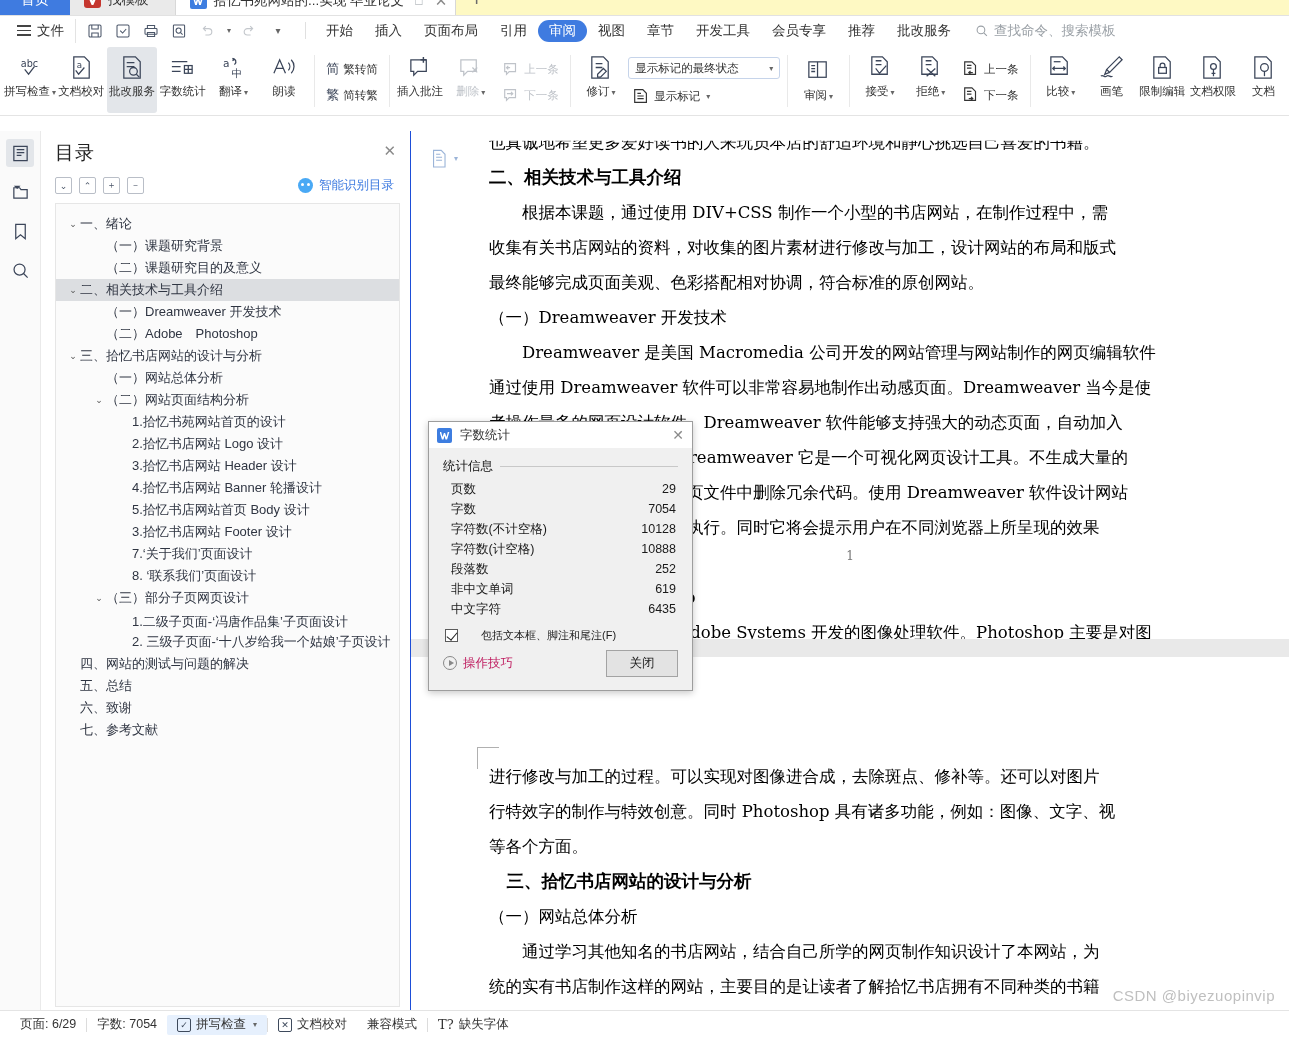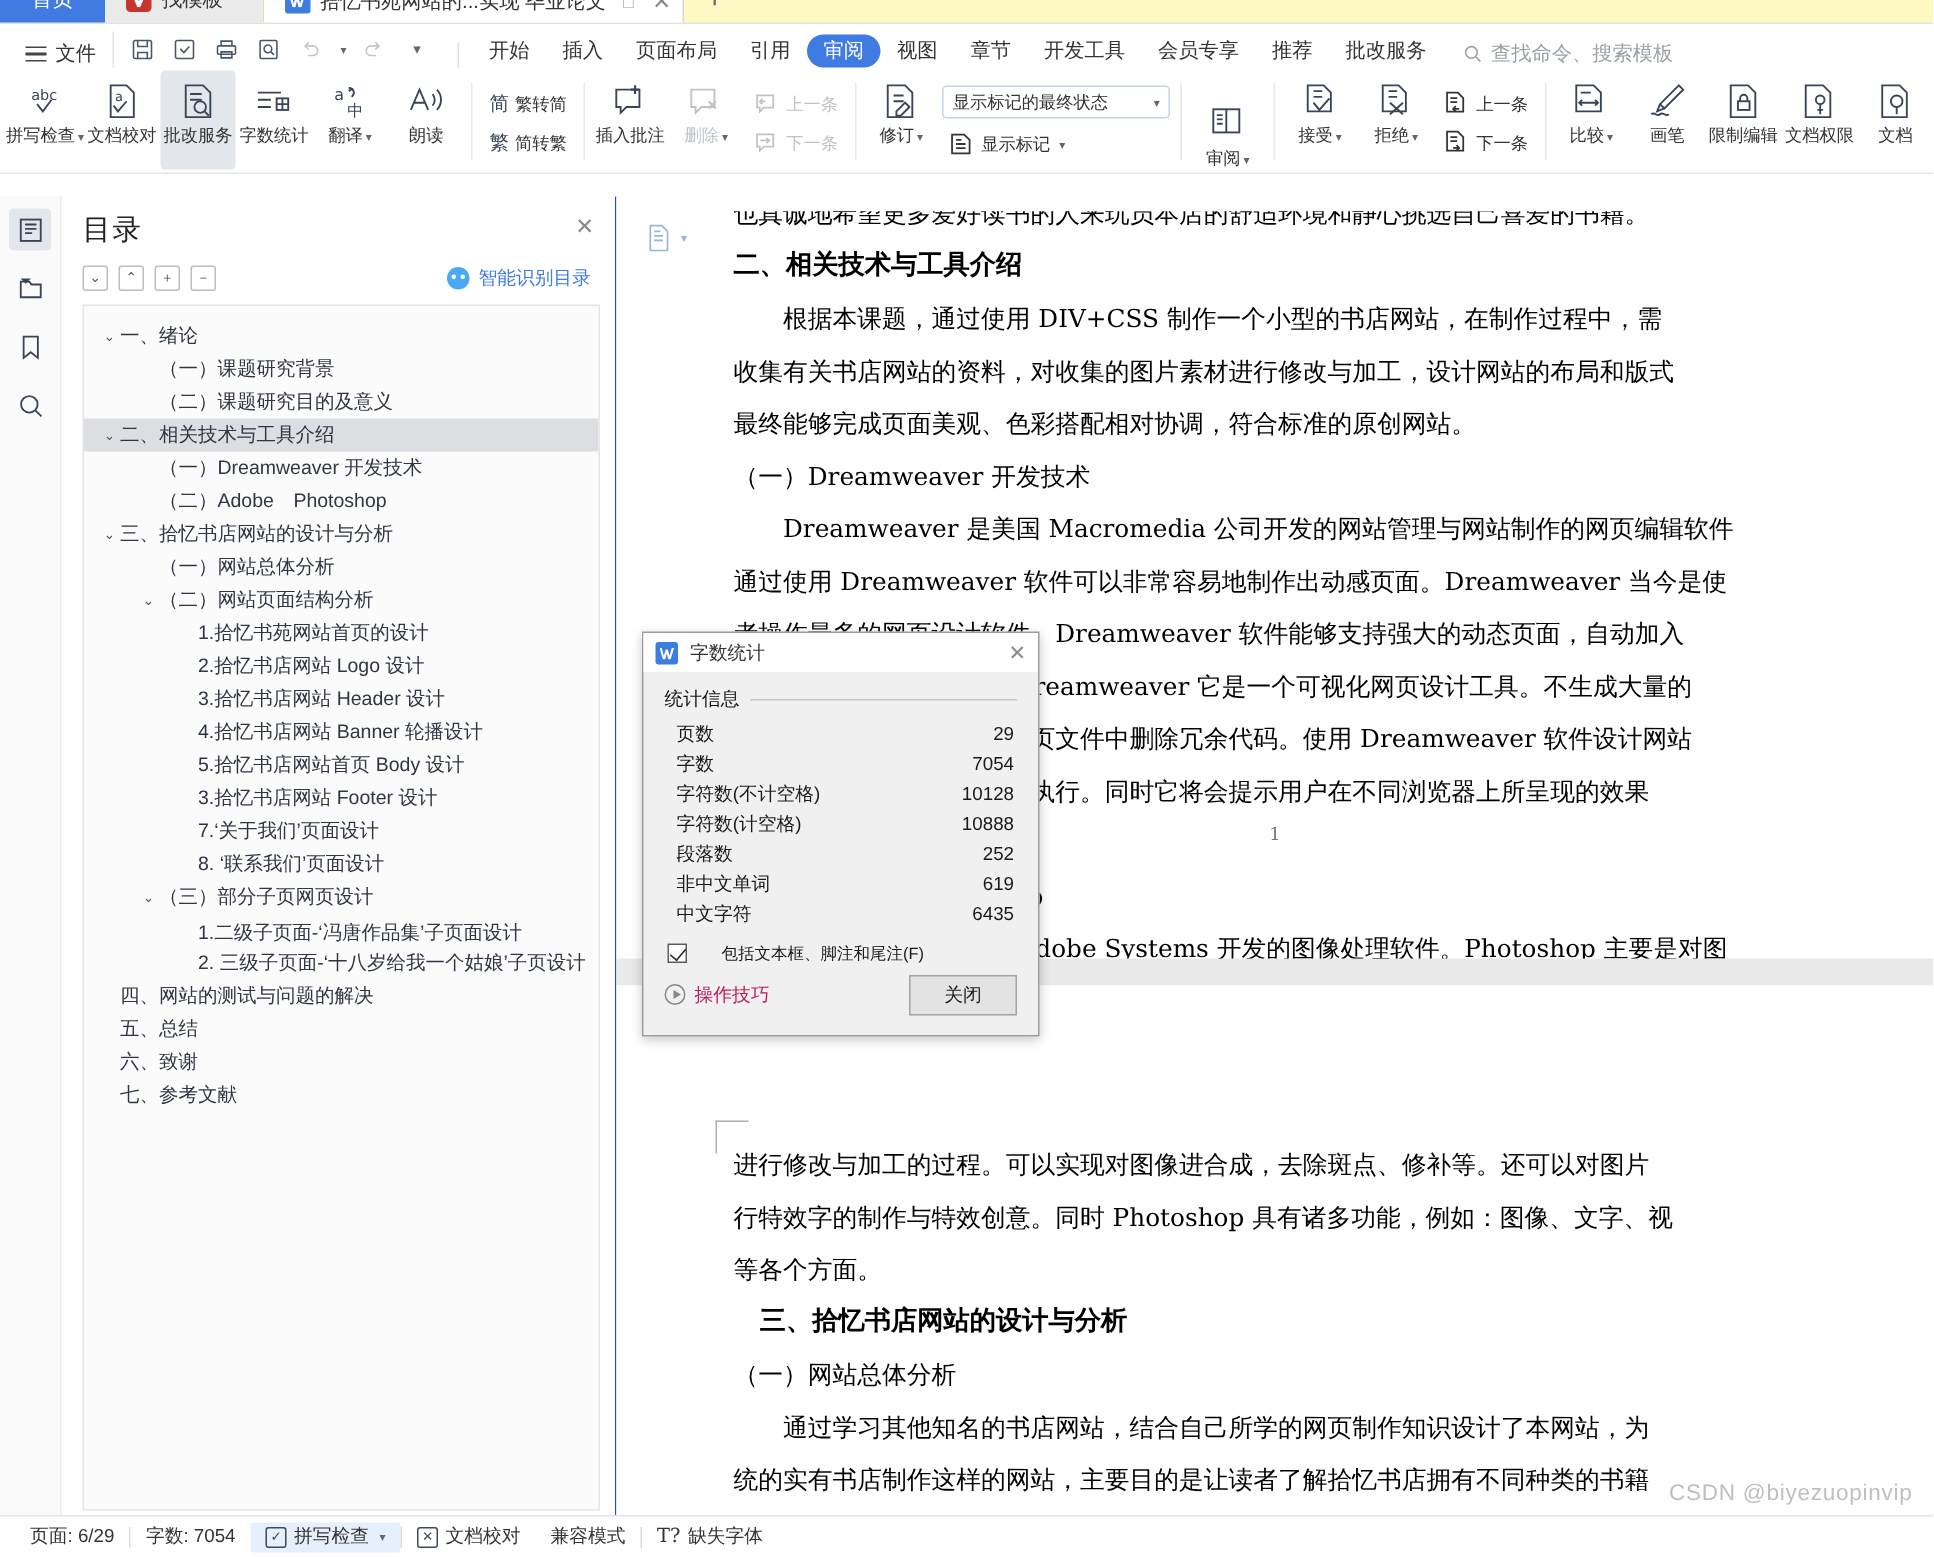--- a/index.html
+++ b/index.html
@@ -47,21 +47,21 @@
     content:""; position:absolute; left:3px; top:4px; width:11px; height:9px;
     background:#fff;
     clip-path: polygon(0% 0%, 16% 0%, 30% 70%, 44% 18%, 56% 18%, 70% 70%, 84% 0%, 100% 0%, 76% 100%, 60% 100%, 50% 52%, 40% 100%, 24% 100%);
   }
   .tab .mini { color:#9aa0a6; font-size:13px; margin-left:4px; }
   .tab .closex { color:#8a8a8a; font-size:15px; margin-left:5px; cursor:pointer; }
   .newtab { font-size: 21px; color:#6b6b6b; padding: 0 14px 4px 14px; cursor:pointer; }
 
   
   .menubar {
-    height: 29px; background: #fff; display:flex; align-items:flex-end;
+    height: 29px; background: #fff; display:flex; align-items:center;
     font-size: 13.5px; color: #333; padding-left: 8px; gap: 0px;
   }
   .mfile { display:flex; align-items:center; gap:6px; padding: 0 9px; cursor:pointer;}
   .hamb { display:inline-block; width:14px; height:11px; position:relative; }
   .hamb span { position:absolute; left:0; width:14px; height:1.6px; background:#444; }
   .hamb span:nth-child(1){top:0} .hamb span:nth-child(2){top:4.6px} .hamb span:nth-child(3){top:9.2px}
   .qa { display:flex; align-items:center; gap:2px; padding: 0 6px;
         border-left:1px solid #e3e3e3; margin-left:2px;}
   .qbtn { width:26px; height:24px; display:flex; align-items:center; justify-content:center;
           color:#4a5568; cursor:pointer; }
@@ -426,21 +426,21 @@
           <path d="M3 3h9l4 4v10H3z"></path>
           <path d="M6 7h4M6 10h7M6 13h7"></path>
         </svg>
       <span>显示标记</span>
       <span class="caret">▾</span>
     </div>
   </div>
 
   <div class="rdiv"></div>
 
-  <div class="ritem" style="justify-content:flex-end">
+  <div class="ritem" style="">
     <span class="ic" style="margin-top:4px">
         <svg viewBox="0 0 28 28" fill="none" stroke="currentColor" stroke-width="1.3">
           <rect x="4" y="4" width="18" height="16"></rect>
           <path d="M13 4v16"></path>
           <path d="M6.5 8h4M6.5 11h4M6.5 14h4"></path>
         </svg>
       </span>
     <span class="lb"><span>审阅</span><span class="caret">▾</span></span>
   </div>
 

